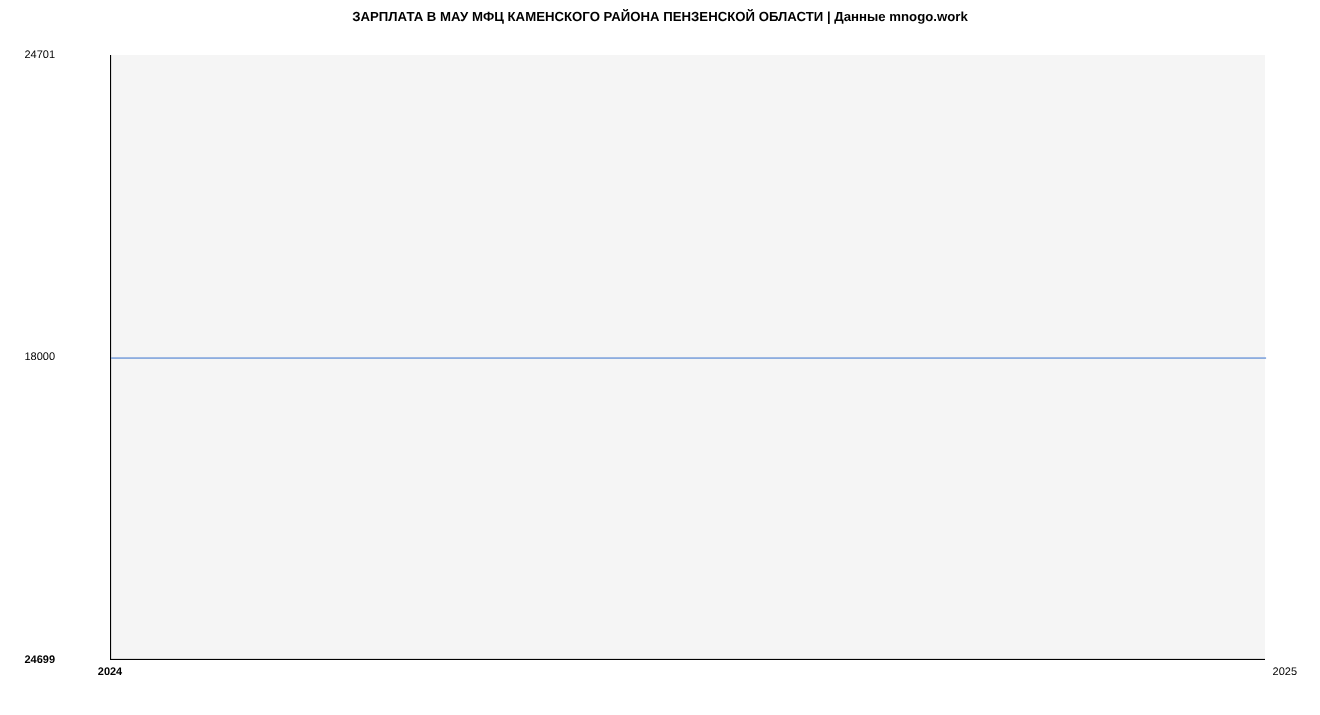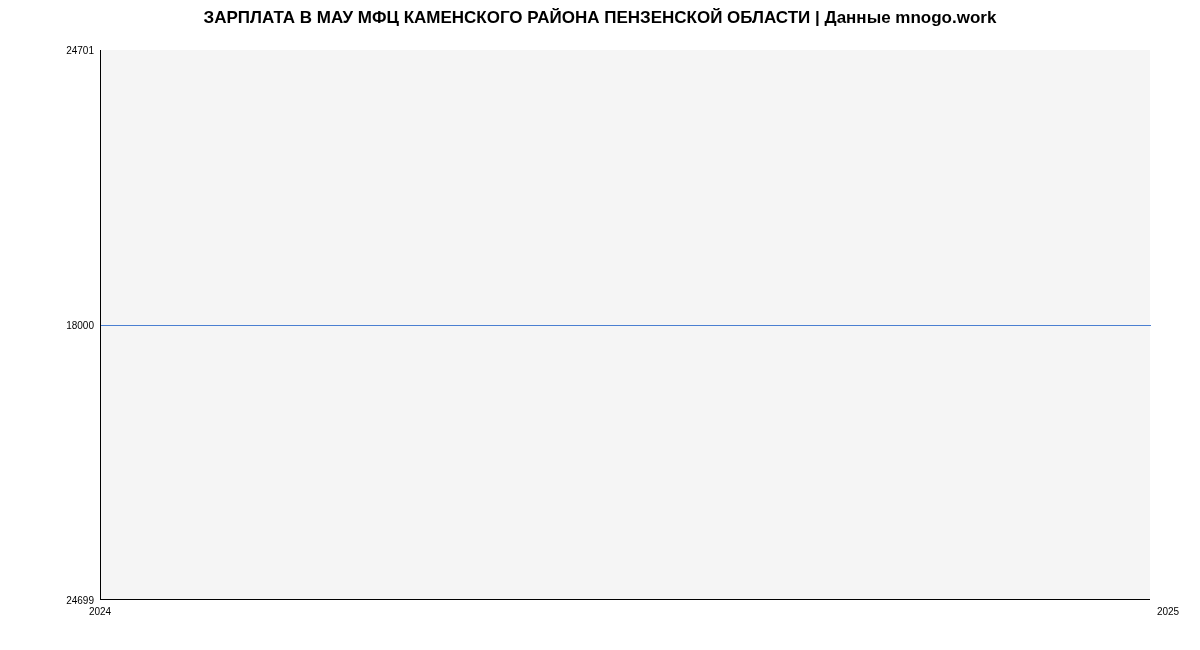--- a/index.html
+++ b/index.html
@@ -9,21 +9,21 @@
     }
     body {
       width: 1200px;
       height: 650px;
       background: #ffffff;
       font-family: Verdana, Geneva, sans-serif;
       position: relative;
     }
     .chart-title {
       text-align: center;
-      font-size: 17px;
+      font-size: 12px;
       font-weight: bold;
       color: #000;
       padding-top: 8px;
     }
     .chart-area {
       position: absolute;
       left: 100px;
       top: 50px;
       width: 1050px;
       height: 550px;
@@ -41,21 +41,21 @@
     .data-line {
       position: absolute;
       left: 0;
       width: 1050px;
       height: 0;
       border-top: 1px solid #4a7fd1;
       top: 275px;
     }
     .y-tick-label {
       position: absolute;
-      right: 1056px;
+      right: 1100px;
       font-size: 10px;
       color: #000;
       text-align: left;
       transform: translateY(-50%);
     }
     .x-tick-label {
       position: absolute;
       top: 556px;
       font-size: 10px;
       color: #000;
@@ -67,17 +67,17 @@
 
 <div class="chart-title">ЗАРПЛАТА В МАУ МФЦ КАМЕНСКОГО РАЙОНА ПЕНЗЕНСКОЙ ОБЛАСТИ | Данные mnogo.work</div>
 
 <div class="chart-area">
   <div class="plot-region">
     <div class="data-line"></div>
   </div>
 
   <div class="y-tick-label" style="top:0px;">24701</div>
   <div class="y-tick-label" style="top:275px;">18000</div>
-  <div class="y-tick-label" style="top:550px;">24699</div>
+  <div class="y-tick-label" style="top:550px;font-weight:bold;">24699</div>
 
-  <div class="x-tick-label" style="left:0px;">2024</div>
+  <div class="x-tick-label" style="left:0px;font-weight:bold;">2024</div>
   <div class="x-tick-label" style="left:1050px;margin-left:18px;">2025</div>
 </div>
 
 </body></html>

